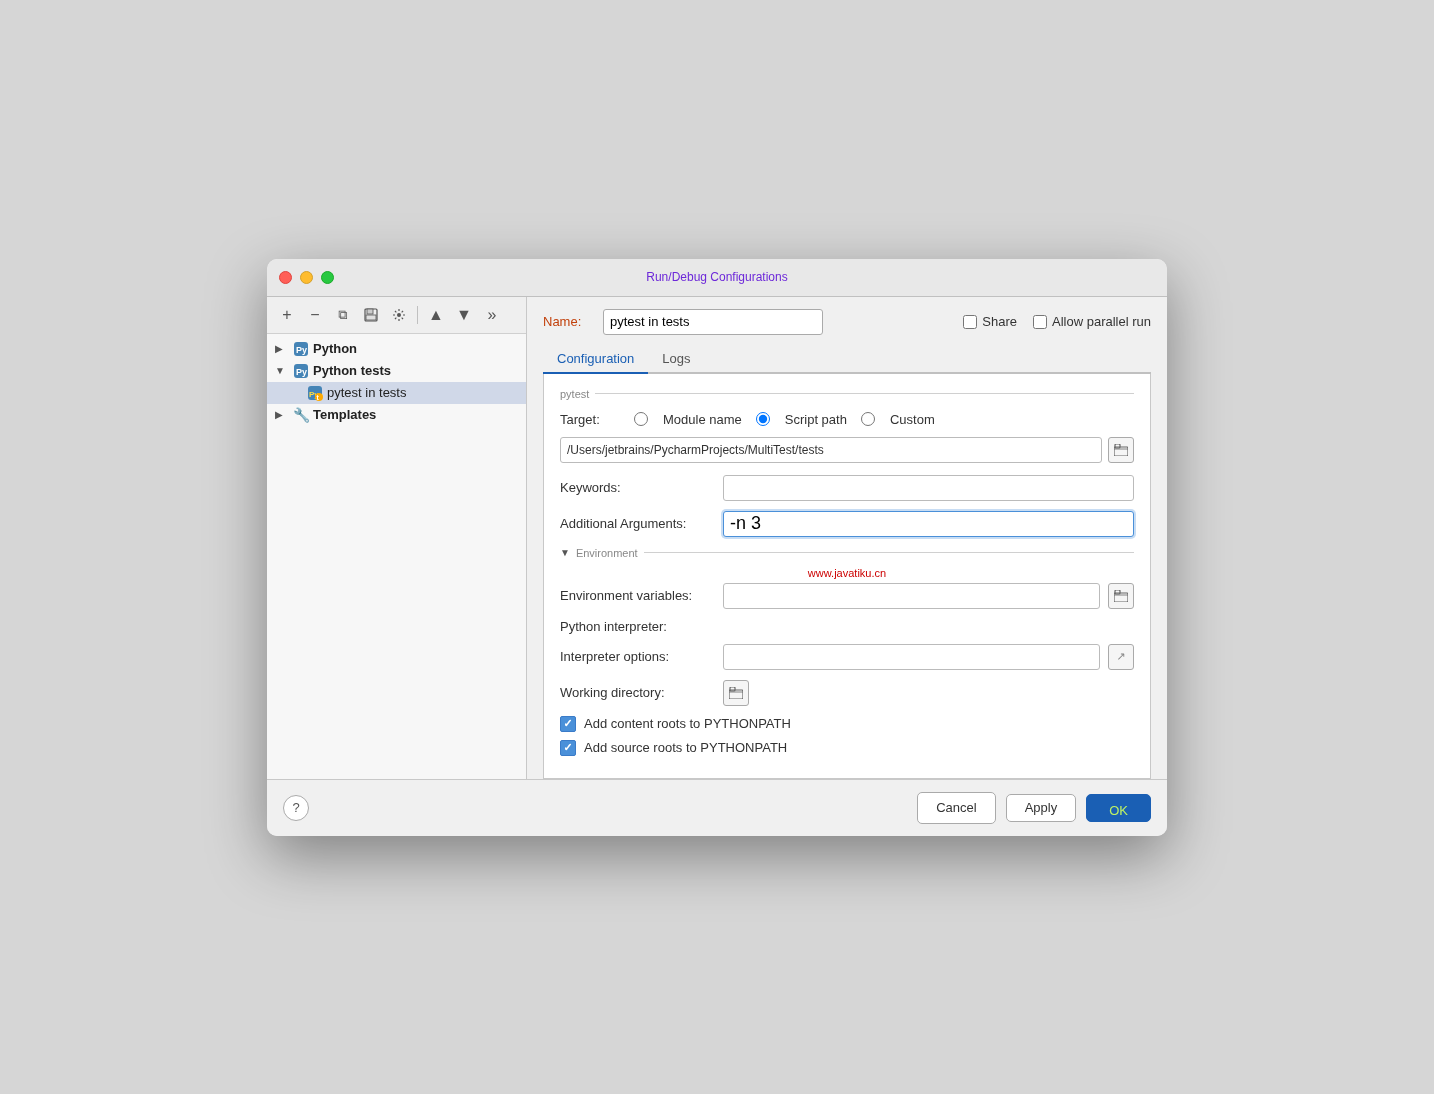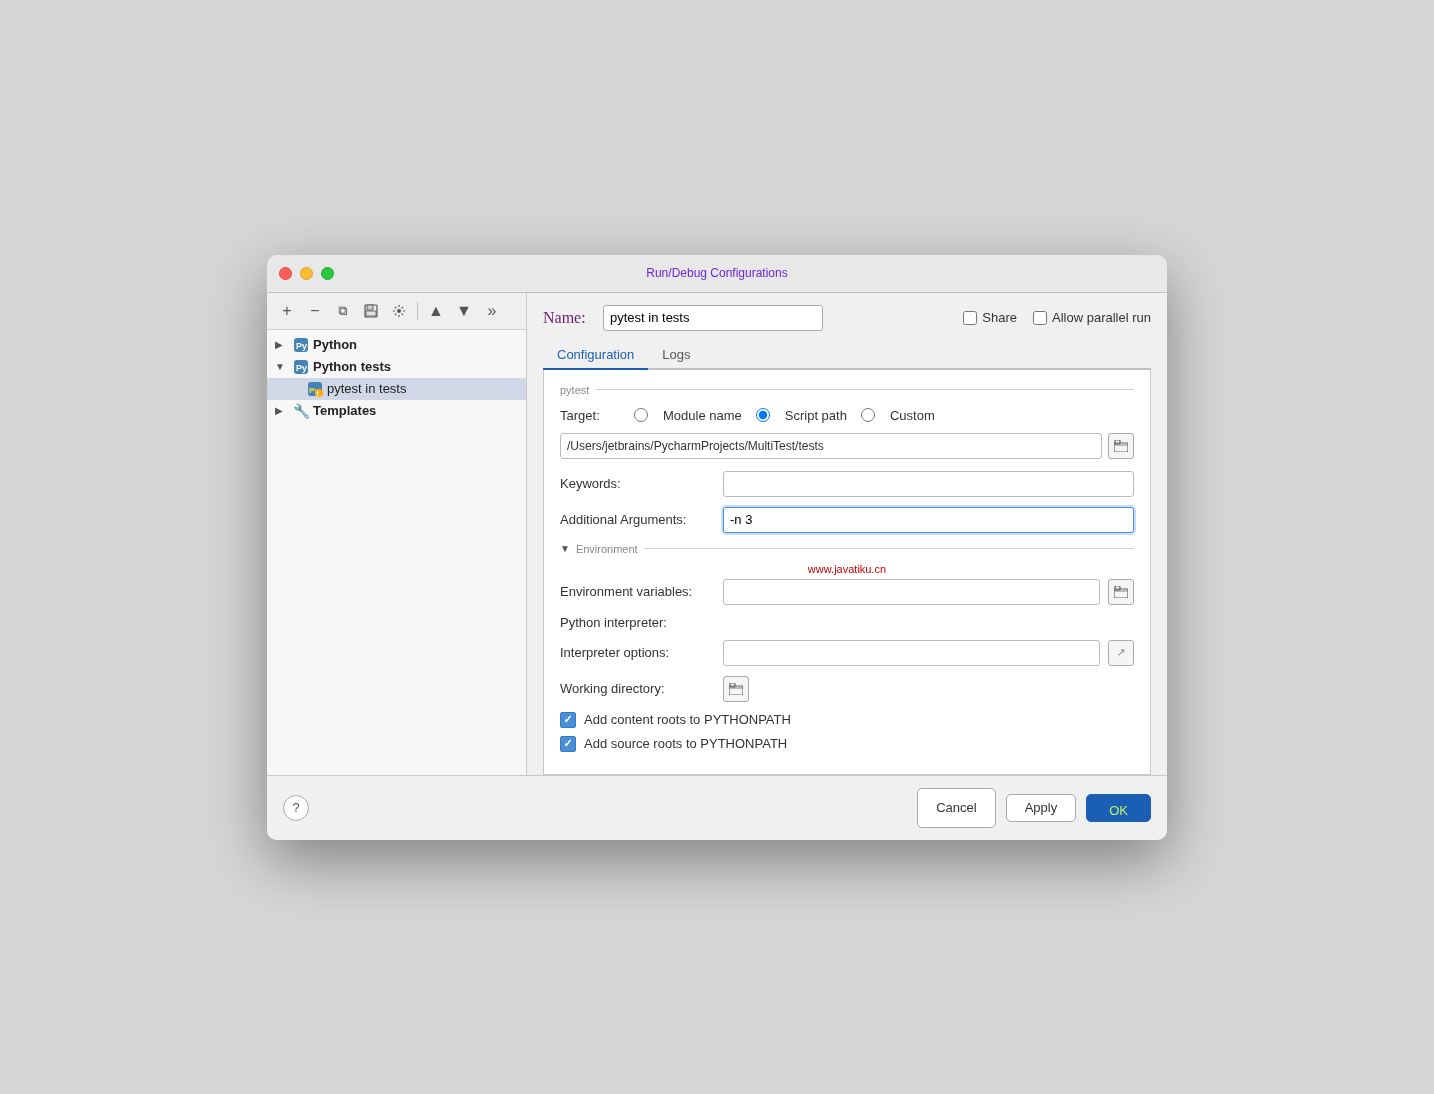--- a/index.html
+++ b/index.html
@@ -133,25 +133,24 @@
       padding: 12px 16px 0 16px;
       background: #f0f0f0;
     }
     .name-row {
       display: flex;
       align-items: center;
       gap: 10px;
       margin-bottom: 10px;
     }
     .name-label {
-      font-size: 16px;
-      color: #701a75;
+      font-size: 13px;
+      color: #c2410c;
       font-weight: 500;
       min-width: 50px;
-      font-family: Liberation Serif, serif;
     }
     .name-input {
       width: 220px;
       height: 26px;
       border: 1px solid #aaa;
       border-radius: 3px;
       padding: 0 6px;
       font-size: 13px;
       background: white;
       outline: none;
@@ -230,21 +229,21 @@
       font-size: 13px;
       color: #333;
       min-width: 155px;
     }
     .form-input {
       flex: 1;
       height: 26px;
       border: 1px solid #bbb;
       border-radius: 3px;
       padding: 1px 6px;
-      font-size: 13px;
+      font-size: 18px;
       background: white;
       outline: none;
     }
     .form-input.focused {
       border-color: #4a90d9;
       box-shadow: 0 0 0 2px rgba(74,144,217,0.3);
     }
 
     .target-row {
       display: flex;
@@ -380,21 +379,21 @@
       background: white;
       cursor: pointer;
       display: flex;
       align-items: center;
       justify-content: center;
       font-size: 13px;
       color: #555;
       margin-right: auto;
     }
     .cancel-btn {
-      height: 40px;
+      height: 32px;
       padding: 0 18px;
       border: 1px solid #aaa;
       border-radius: 5px;
       background: white;
       font-size: 13px;
       color: #333;
       cursor: pointer;
     }
     .apply-btn {
       height: 28px;

